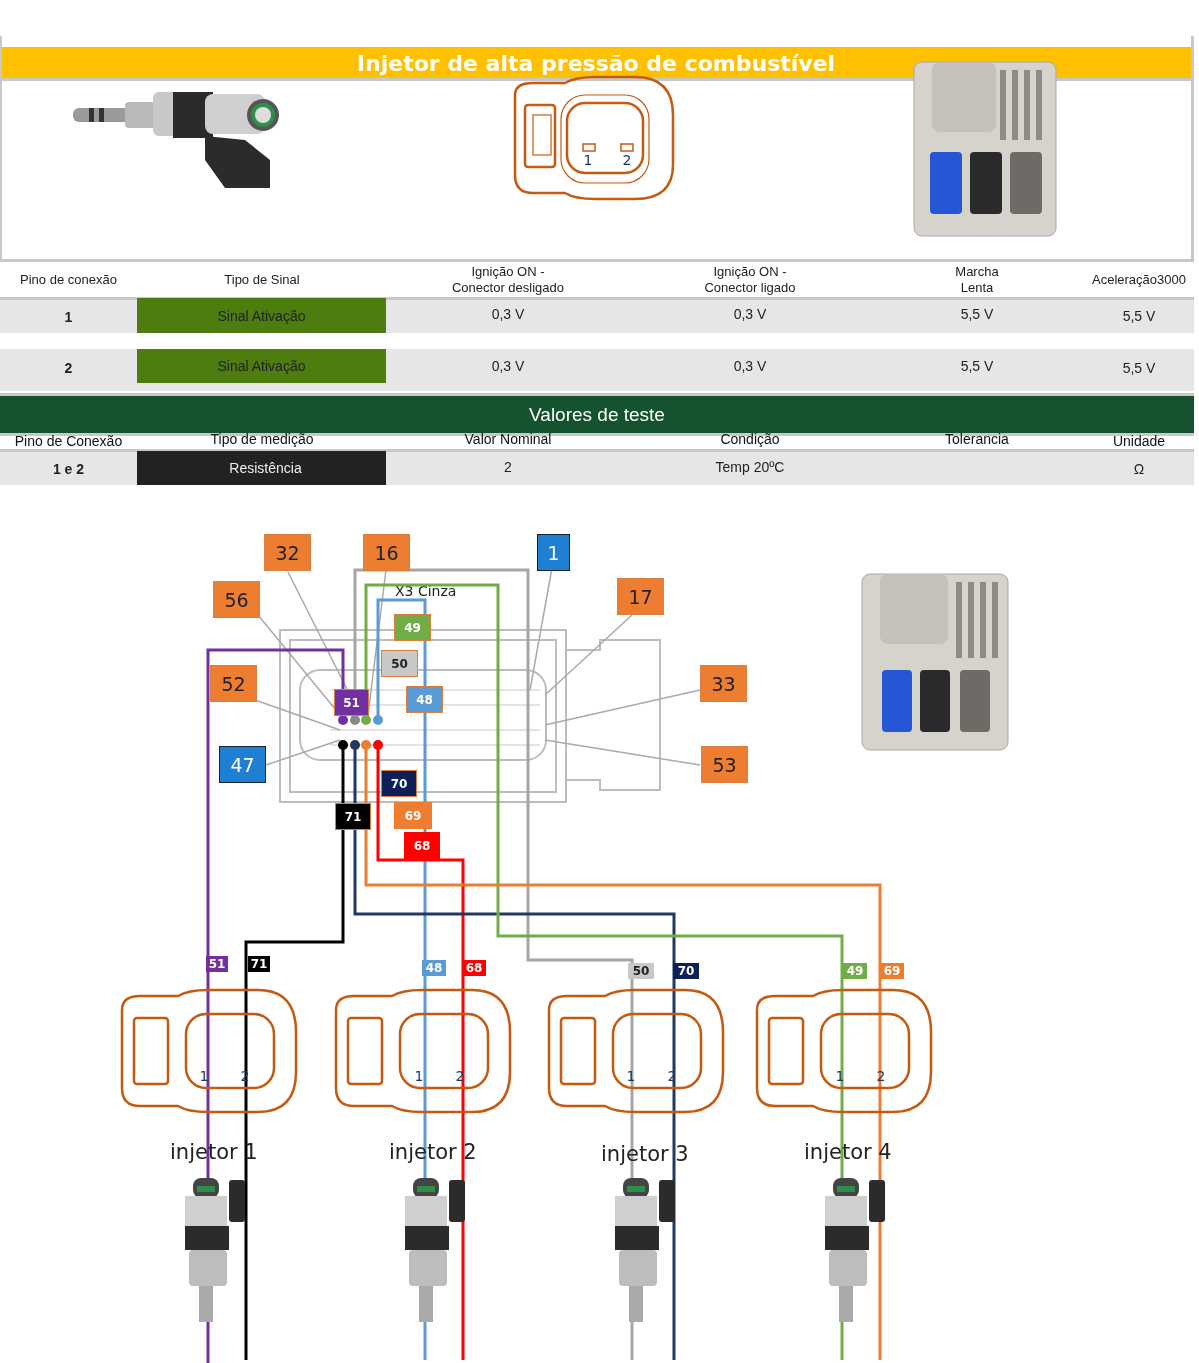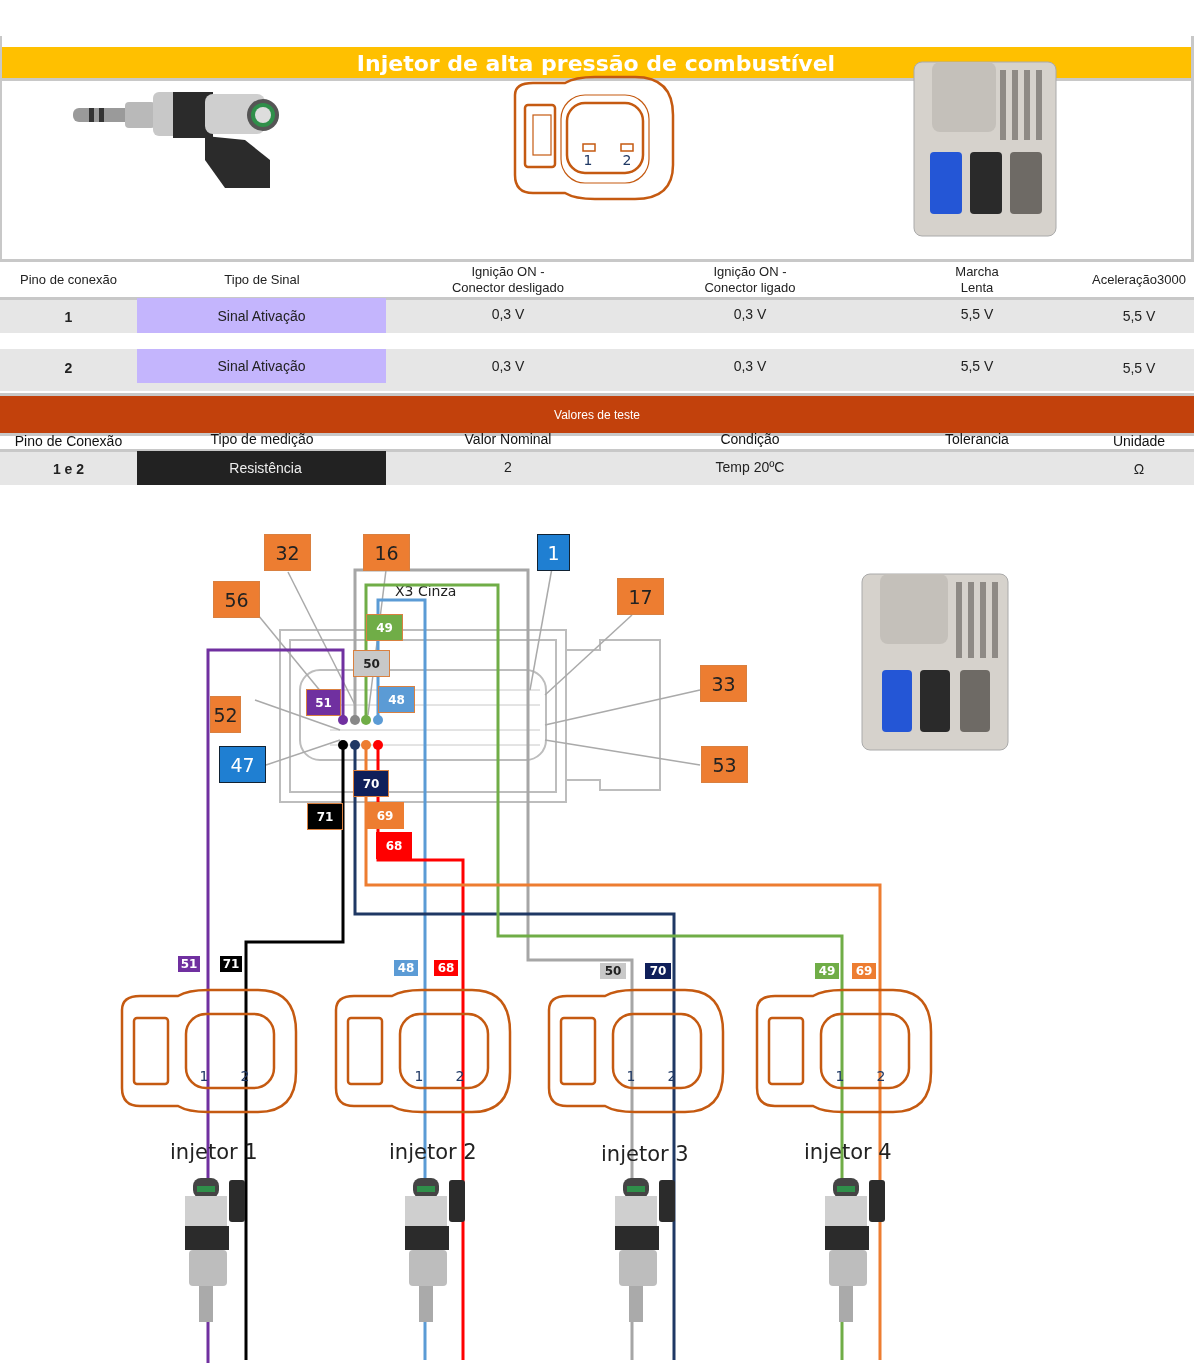--- a/index.html
+++ b/index.html
@@ -4,29 +4,29 @@
 <style>
   * { box-sizing: border-box; margin: 0; padding: 0; }
   body { width: 1199px; height: 1363px; background: #fff; font-family: "Liberation Sans", sans-serif; position: relative; overflow: hidden; }
   .abs { position: absolute; }
   .title-bar { left: 0; top: 2px; width: 1192px; height: 34px; background: #ffc000; color: #fff; font-weight: bold; font-size: 22px; text-align: center; line-height: 34px; border-bottom: 3px solid #c8c8c8; font-family: "DejaVu Sans", sans-serif; margin-top: 45px; }
   .frame { left: 0; top: 36px; width: 1194px; height: 226px; border-left: 2px solid #c8c8c8; border-right: 3px solid #c8c8c8; border-bottom: 3px solid #c8c8c8; }
   .hdr { top: 262px; height: 36px; font-size: 13px; color: #222; text-align: center; display: flex; align-items: center; justify-content: center; line-height: 16px; }
   .rowbg { left: 0; width: 1194px; background: #e6e6e6; }
   .cell { font-size: 14px; color: #222; text-align: center; display: flex; align-items: center; justify-content: center; }
   .bold { font-weight: bold; }
-  .yellow { background: #c4b5fd; }
-  .green-bar { left: 0; top: 393px; width: 1194px; height: 40px; background: #c2410c; color: #fff; font-size: 12px; display: flex; align-items: center; justify-content: center; border-top: 3px solid #c8c8c8; }
+  .yellow { background: #4d7c0f; }
+  .green-bar { left: 0; top: 393px; width: 1194px; height: 40px; background: #14532d; color: #fff; font-size: 19px; display: flex; align-items: center; justify-content: center; border-top: 3px solid #c8c8c8; }
   .hdr2 { top: 433px; height: 16px; font-size: 14px; color: #111; text-align: center; line-height: 16px; }
   .black { background: #222; color: #eee; padding-left: 8px; }
   .tag { position: absolute; display: flex; align-items: center; justify-content: center; font-family: "DejaVu Sans", sans-serif; }
   .big { font-size: 19px; color: #222; border: 1px solid #d98040; }
   .orange { background: #ed7d31; }
   .blue { background: #1f7fd2; color: #fff; border: 1px solid #123; }
-  .small { font-size: 12px; font-weight: bold; color: #fff; }
+  .small { font-size: 12px; font-weight: bold; color: #fff; margin-left: 28px; }
   .inj-label { font-family: "DejaVu Sans", sans-serif; font-size: 21px; color: #222; }
 </style>
 </head>
 <body>
 
 <div class="abs title-bar">Injetor de alta pressão de combustível</div>
 <div class="abs frame"></div>
 
 <svg class="abs" style="left:65px;top:80px" width="225" height="115">
   <rect x="8" y="28" width="60" height="14" rx="6" fill="#9a9a9a"></rect>
@@ -260,21 +260,21 @@
     <rect x="22" y="98" width="30" height="62" rx="4" fill="#2456d6"></rect>
     <rect x="60" y="98" width="30" height="62" rx="4" fill="#2a2a2a"></rect>
     <rect x="100" y="98" width="30" height="62" rx="4" fill="#6e6a65"></rect>
   </g>
 </svg>
 
 <div class="tag big orange" style="left:264px;top:534px;width:47px;height:37px">32</div>
 <div class="tag big orange" style="left:363px;top:534px;width:47px;height:37px">16</div>
 <div class="tag big orange" style="left:213px;top:581px;width:47px;height:37px">56</div>
 <div class="tag big orange" style="left:617px;top:578px;width:47px;height:37px">17</div>
-<div class="tag big orange" style="left:210px;top:696px;width:31px;height:37px">52</div>
+<div class="tag big orange" style="left:210px;top:665px;width:47px;height:37px">52</div>
 <div class="tag big orange" style="left:700px;top:665px;width:47px;height:37px">33</div>
 <div class="tag big orange" style="left:701px;top:746px;width:47px;height:37px">53</div>
 <div class="tag big blue" style="left:537px;top:534px;width:33px;height:37px">1</div>
 <div class="tag big blue" style="left:219px;top:746px;width:47px;height:37px">47</div>
 
 <div class="tag small" style="left:366px;top:614px;width:37px;height:27px;background:#70ad47;border:1px solid #d98040">49</div>
 <div class="tag small" style="left:353px;top:650px;width:37px;height:27px;background:#c8c8c8;color:#222;border:1px solid #d98040">50</div>
 <div class="tag small" style="left:306px;top:689px;width:35px;height:27px;background:#7030a0;border:1px solid #d98040">51</div>
 <div class="tag small" style="left:378px;top:686px;width:37px;height:27px;background:#5b9bd5;border:1px solid #d98040">48</div>
 <div class="tag small" style="left:353px;top:770px;width:36px;height:27px;background:#0f1f5a;border:1px solid #d98040">70</div>

